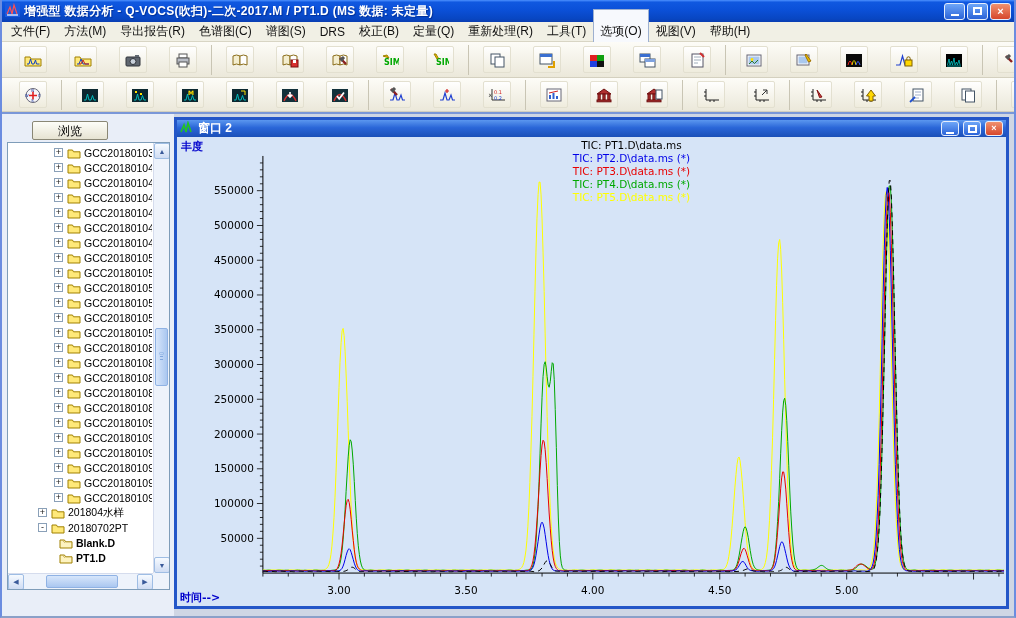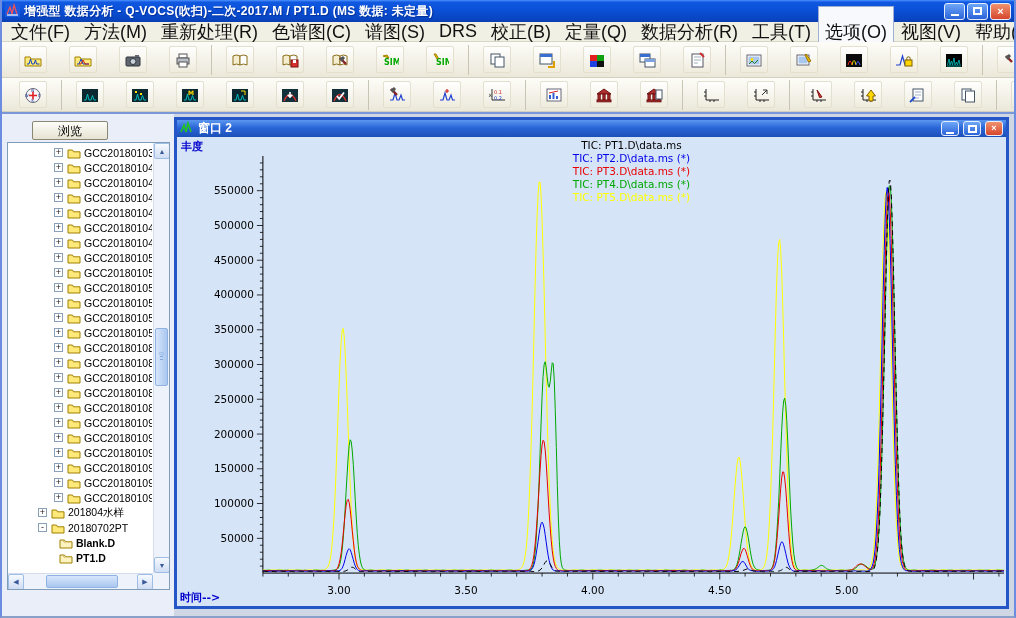--- a/index.html
+++ b/index.html
@@ -12,21 +12,21 @@
     background:linear-gradient(180deg,#4d91ff 0%,#1058e0 10%,#0b50d8 45%,#0846c2 85%,#0a3eb2 100%);
     color:#fff;font-weight:bold;font-size:12px}
   .title-text{flex:1;white-space:nowrap;overflow:hidden;text-shadow:1px 1px 1px #00309a;letter-spacing:.3px}
   .winbtns{display:flex;gap:2px}
   .wb{width:21px;height:17px;border:1px solid #e6eefc;border-radius:3px;display:flex;align-items:center;justify-content:center;
       color:#fff;font-size:11px;font-weight:bold;background:linear-gradient(180deg,#6ea6f8,#2a63d8);line-height:1;padding:0}
   .wb.close{background:linear-gradient(180deg,#f0926f,#d6472c)}
   .wb .minus{display:block;width:8px;height:2px;background:#fff;margin-top:8px}
   .wb .box{display:block;width:9px;height:8px;border:2px solid #fff}
   
-  .menubar{height:20px;flex:none;display:flex;align-items:center;background:#f1f0e5;border-bottom:1px solid #d8d5c4;font-size:18px;padding-left:2px}
+  .menubar{height:20px;flex:none;display:flex;align-items:center;background:#f1f0e5;border-bottom:1px solid #d8d5c4;font-size:12px;padding-left:2px}
   .mitem{padding:2px 7px;color:#111;white-space:nowrap}
   .mitem.active{border:1px solid #9db0d0;background:#f7f9fd;padding:13px 6px}
   
   .toolbar{flex:none;display:flex;align-items:center;background:linear-gradient(180deg,#fdfcf7,#ebe8da);border-bottom:1px solid #d4d0bf;padding-left:3px}
   .tb1{height:36px}.tb2{height:34px}
   .tgroup{display:flex;align-items:center;padding:0 3px;border-right:1px solid #c9c5b4;height:30px}
   .tbtn{width:28px;height:27px;margin:0 11px;padding:0;display:flex;align-items:center;justify-content:center;
         border:1px solid #e3e0d0;border-radius:2px;background:linear-gradient(180deg,#ffffff,#efecdd)}
   .tbtn svg{display:block}
   
@@ -88,27 +88,27 @@
       <button class="wb">
           <span class="box"></span>
         </button>
       <button class="wb close">×</button>
     </span>
   </div>
 
   <div class="menubar" id="menubar">
       <span class="mitem">文件(F)</span>
       <span class="mitem">方法(M)</span>
-      <span class="mitem">重新处理(R)</span>
+      <span class="mitem">导出报告(R)</span>
       <span class="mitem">色谱图(C)</span>
       <span class="mitem">谱图(S)</span>
       <span class="mitem">DRS</span>
       <span class="mitem">校正(B)</span>
       <span class="mitem">定量(Q)</span>
-      <span class="mitem">数据分析(R)</span>
+      <span class="mitem">重新处理(R)</span>
       <span class="mitem">工具(T)</span>
       <span class="mitem active">选项(O)</span>
       <span class="mitem">视图(V)</span>
       <span class="mitem">帮助(H)</span>
     </div>
 
   <div class="toolbar tb1" id="tb1">
       <div class="tgroup">
         <button class="tbtn">
           <svg width="18" height="16" viewBox="0 0 18 16">

